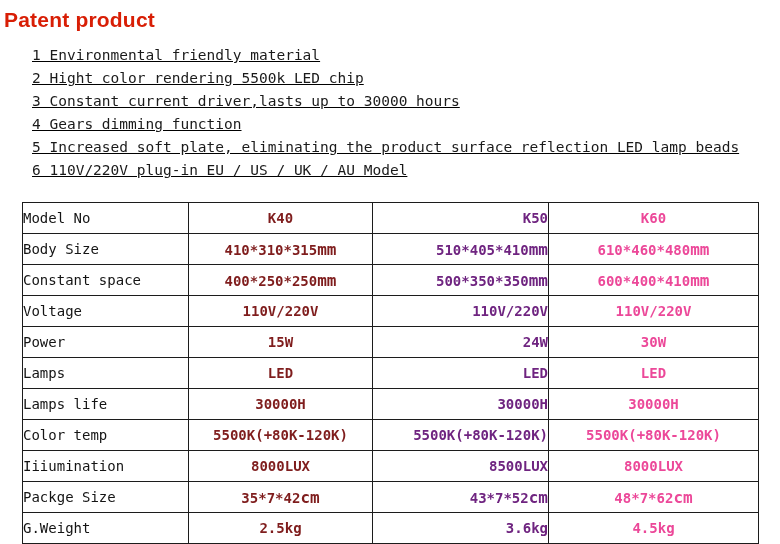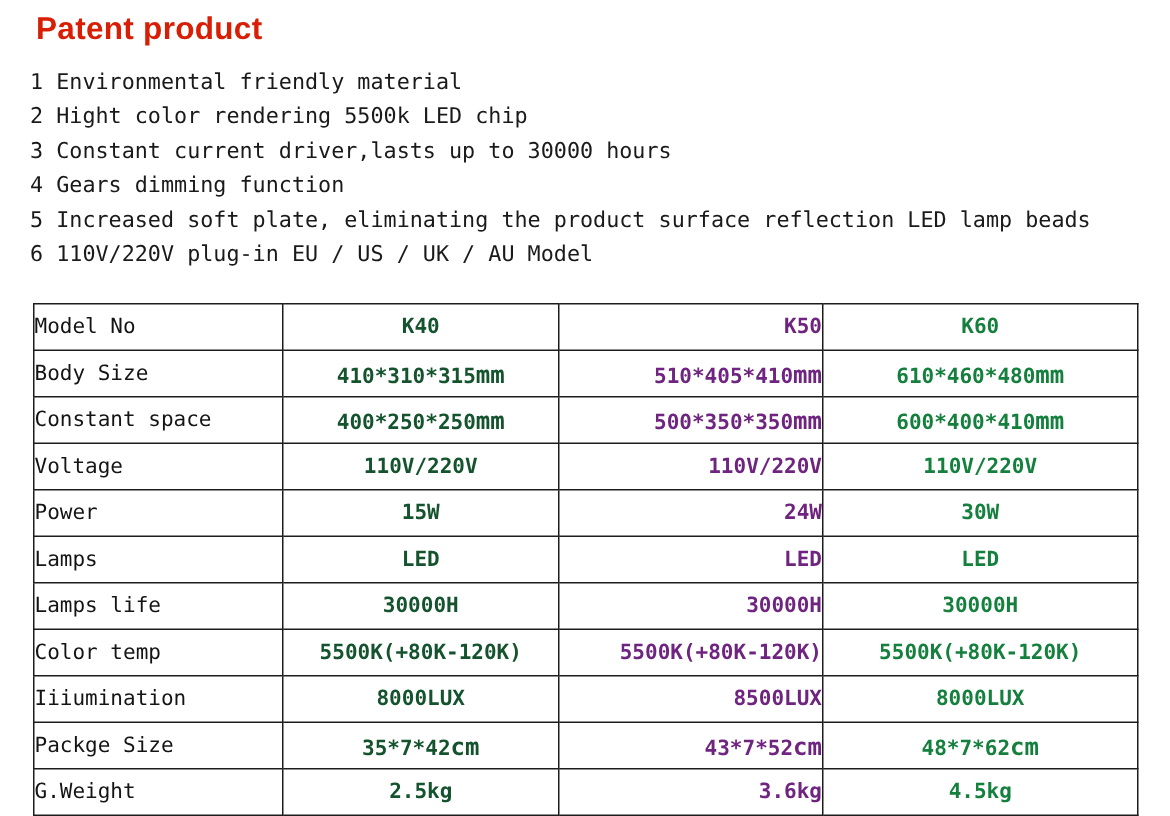--- a/index.html
+++ b/index.html
@@ -19,36 +19,37 @@
   #page {
     position: relative;
     width: 780px;
     height: 544px;
     background: #ffffff;
   }
 
   
   #page-title {
     position: absolute;
-    left: 24px;
+    left: 4px;
     top: 8px;
     font-family: "Liberation Sans", sans-serif;
     font-weight: bold;
     font-size: 21px;
     letter-spacing: 0.2px;
     color: #d81e05;
     white-space: nowrap;
   }
 
   
   #feature-list {
     position: absolute;
-    left: 20px;
+    left: 32px;
     top: 44px;
     width: 740px;
+    text-decoration: underline;
   }
   .feature-line {
     font-family: "DejaVu Sans Mono", "Liberation Mono", monospace;
     font-size: 14.5px;
     line-height: 23px;
     color: #1a1a1a;
     white-space: nowrap;
     letter-spacing: 0px;
   }
 
@@ -84,23 +85,23 @@
     color: #141414;
     font-size: 14.5px;
   }
 
   td.cell-val {
     text-align: center;
     font-weight: bold;
     font-family: "DejaVu Serif", serif;
     font-size: 14px;
   }
-  td.col-k40 { color: #14532d; }
+  td.col-k40 { color: #7f1d1d; }
   td.col-k50 { color: #6f2480; text-align: right; }
-  td.col-k60 { color: #15803d; }
+  td.col-k60 { color: #ec4899; }
 
   td.cell-val.head {
     font-size: 14.5px;
   }
   
   .unit { font-size: 16px; }
 </style>
 </head>
 <body>
 

